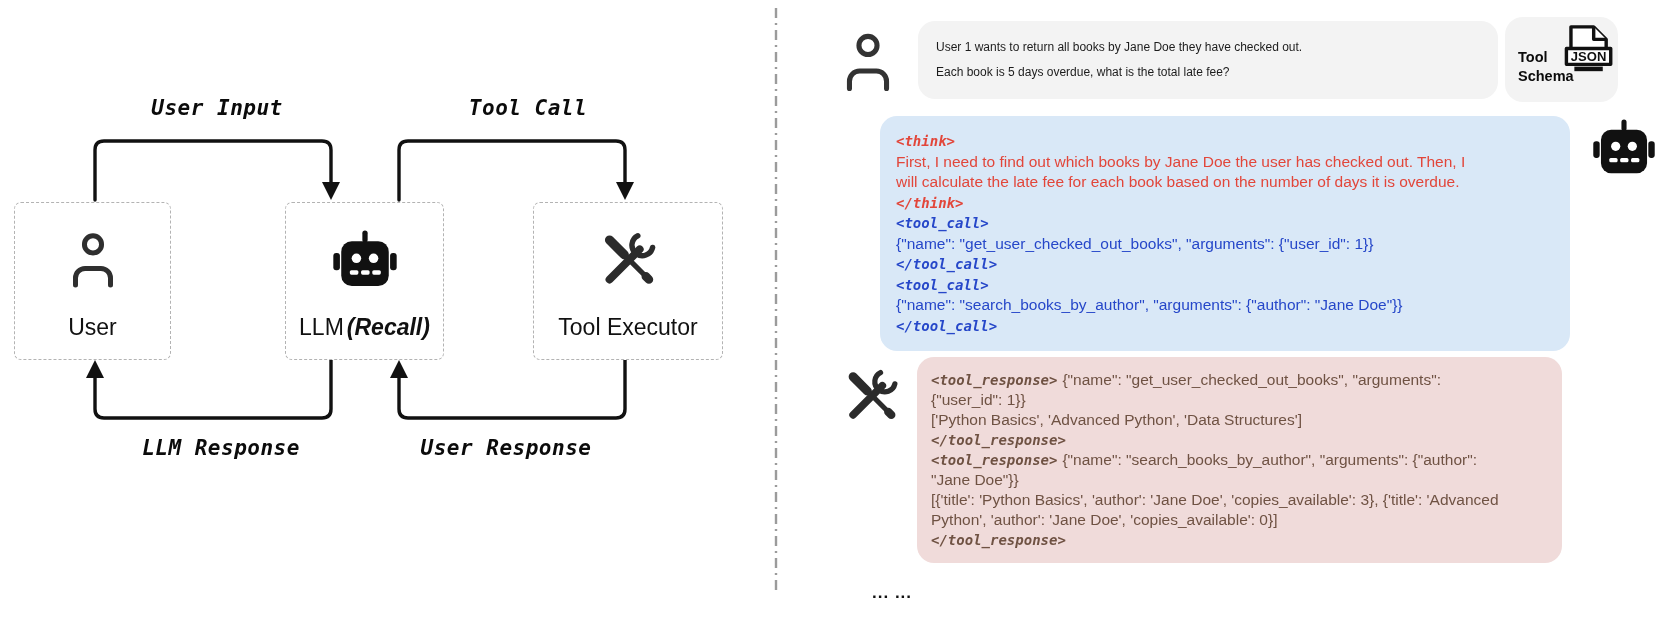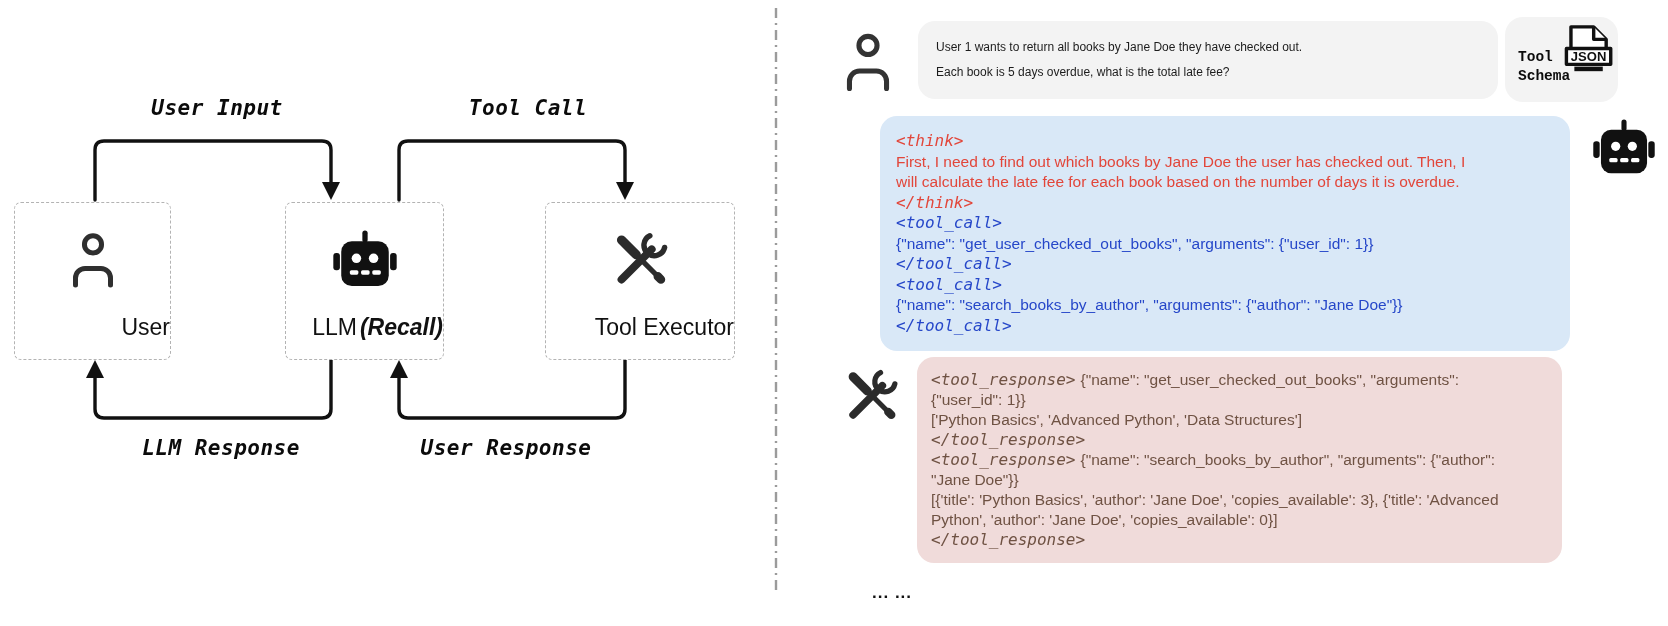--- a/index.html
+++ b/index.html
@@ -7,21 +7,21 @@
     position:relative;width:1668px;height:626px;background:#ffffff;overflow:hidden;
     font-family:"Liberation Sans",sans-serif;color:#111;
   }
   
   .node{
     position:absolute;top:202px;height:158px;border:1.6px dashed #b3b3b3;border-radius:7px;
     background:#fff;box-sizing:border-box;
   }
   .node .icon{position:absolute;top:26px;left:0;right:0;display:flex;justify-content:center;}
   .node .nlabel{
-    position:absolute;bottom:18px;left:0;right:0;text-align:right;
+    position:absolute;bottom:18px;left:0;right:0;text-align:center;
     font-size:23px;color:#111;white-space:nowrap;
   }
   .nlabel .suffix{font-weight:bold;font-style:italic;margin-left:3px;}
   .edge-label{
     position:absolute;transform:translateX(-50%);
     font-family:"DejaVu Sans Mono",monospace;font-weight:bold;font-style:italic;
     font-size:21px;color:#0b0b0b;white-space:nowrap;letter-spacing:.5px;
   }
   svg.overlay{position:absolute;left:0;top:0;pointer-events:none;}
   
@@ -29,34 +29,34 @@
   .user-bubble{
     left:918px;top:21px;width:580px;height:78px;background:var(--user-bubble-bg,#f3f3f3);
     padding:14px 18px;font-size:12px;line-height:25px;color:var(--user-text-color,#1c1c1c);
     white-space:pre;
   }
   .schema-card{
     position:absolute;left:1505px;top:17px;width:113px;height:85px;border-radius:18px;
     background:var(--schema-card-bg,#f3f3f3);
   }
   .schema-card .stext{
-    position:absolute;left:13px;top:31px;font-family:Liberation Mono, monospace;
+    position:absolute;left:13px;top:31px;font-family:Liberation Sans, sans-serif;
     font-weight:bold;font-size:14.5px;line-height:19px;color:#0b0b0b;white-space:pre;
   }
   .schema-card .sicon{position:absolute;left:58px;top:6px;}
   .assistant-bubble{
     left:880px;top:116px;width:690px;min-height:234px;background:var(--assistant-bubble-bg,#d9e8f7);
     padding:15px 16px;font-size:15.5px;line-height:20.5px;white-space:pre;
   }
   .tool-bubble{
     left:917px;top:357px;width:645px;min-height:204px;background:var(--tool-bubble-bg,#f0dbda);
     padding:13px 14px;font-size:15.5px;line-height:20px;white-space:pre;
     color:var(--tool-response-color,#6f5243);
   }
-  .tag{font-family:"DejaVu Sans Mono",monospace;font-weight:normal;font-style:italic;font-size:16px;}
+  .tag{font-family:"DejaVu Sans Mono",monospace;font-weight:bold;font-style:italic;font-size:14px;}
   .think{color:var(--think-color,#e2463a);}
   .toolcall{color:var(--tool-call-color,#2647c9);}
   .toolresp{color:var(--tool-response-color,#6f5243);}
   .inline-tag{margin-right:5px;}
   .avatar{position:absolute;}
   .continuation{
     position:absolute;left:872px;top:583px;font-weight:bold;font-size:17px;color:#111;
     letter-spacing:1px;white-space:pre;
   }
 </style>
@@ -108,21 +108,21 @@
         <rect x="13.5" y="31" width="6.5" height="3.4" rx="1.2" fill="#fff"></rect>
         <rect x="22" y="31" width="6.5" height="3.4" rx="1.2" fill="#fff"></rect>
         <rect x="30.5" y="31" width="6.5" height="3.4" rx="1.2" fill="#fff"></rect>
       </svg>
     </span>
     <div class="nlabel">
       <span>LLM</span><span class="suffix">(Recall)</span>
     </div>
   </div>
 
-  <div class="node" style="left:545px;width:190px">
+  <div class="node" style="left:533px;width:190px">
     <span class="icon">
       <svg width="64" height="64" viewBox="0 0 52 52" fill="none" stroke="#2b2b2b" stroke-linecap="round" stroke-linejoin="round">
         <path d="M11 9 L23 21" stroke-width="7.5"></path>
         <path d="M23 21 L41 39" stroke-width="4.2"></path>
         <path d="M40.5 38.5 l2.5 2.5" stroke-width="7"></path>
         <path d="M46 15 a8.5 8.5 0 1 1 -12 -9.5" stroke-width="4.4"></path>
         <path d="M35.5 16.5 L11 41" stroke-width="6.4"></path>
       </svg>
     </span>
     <div class="nlabel">Tool Executor</div>

